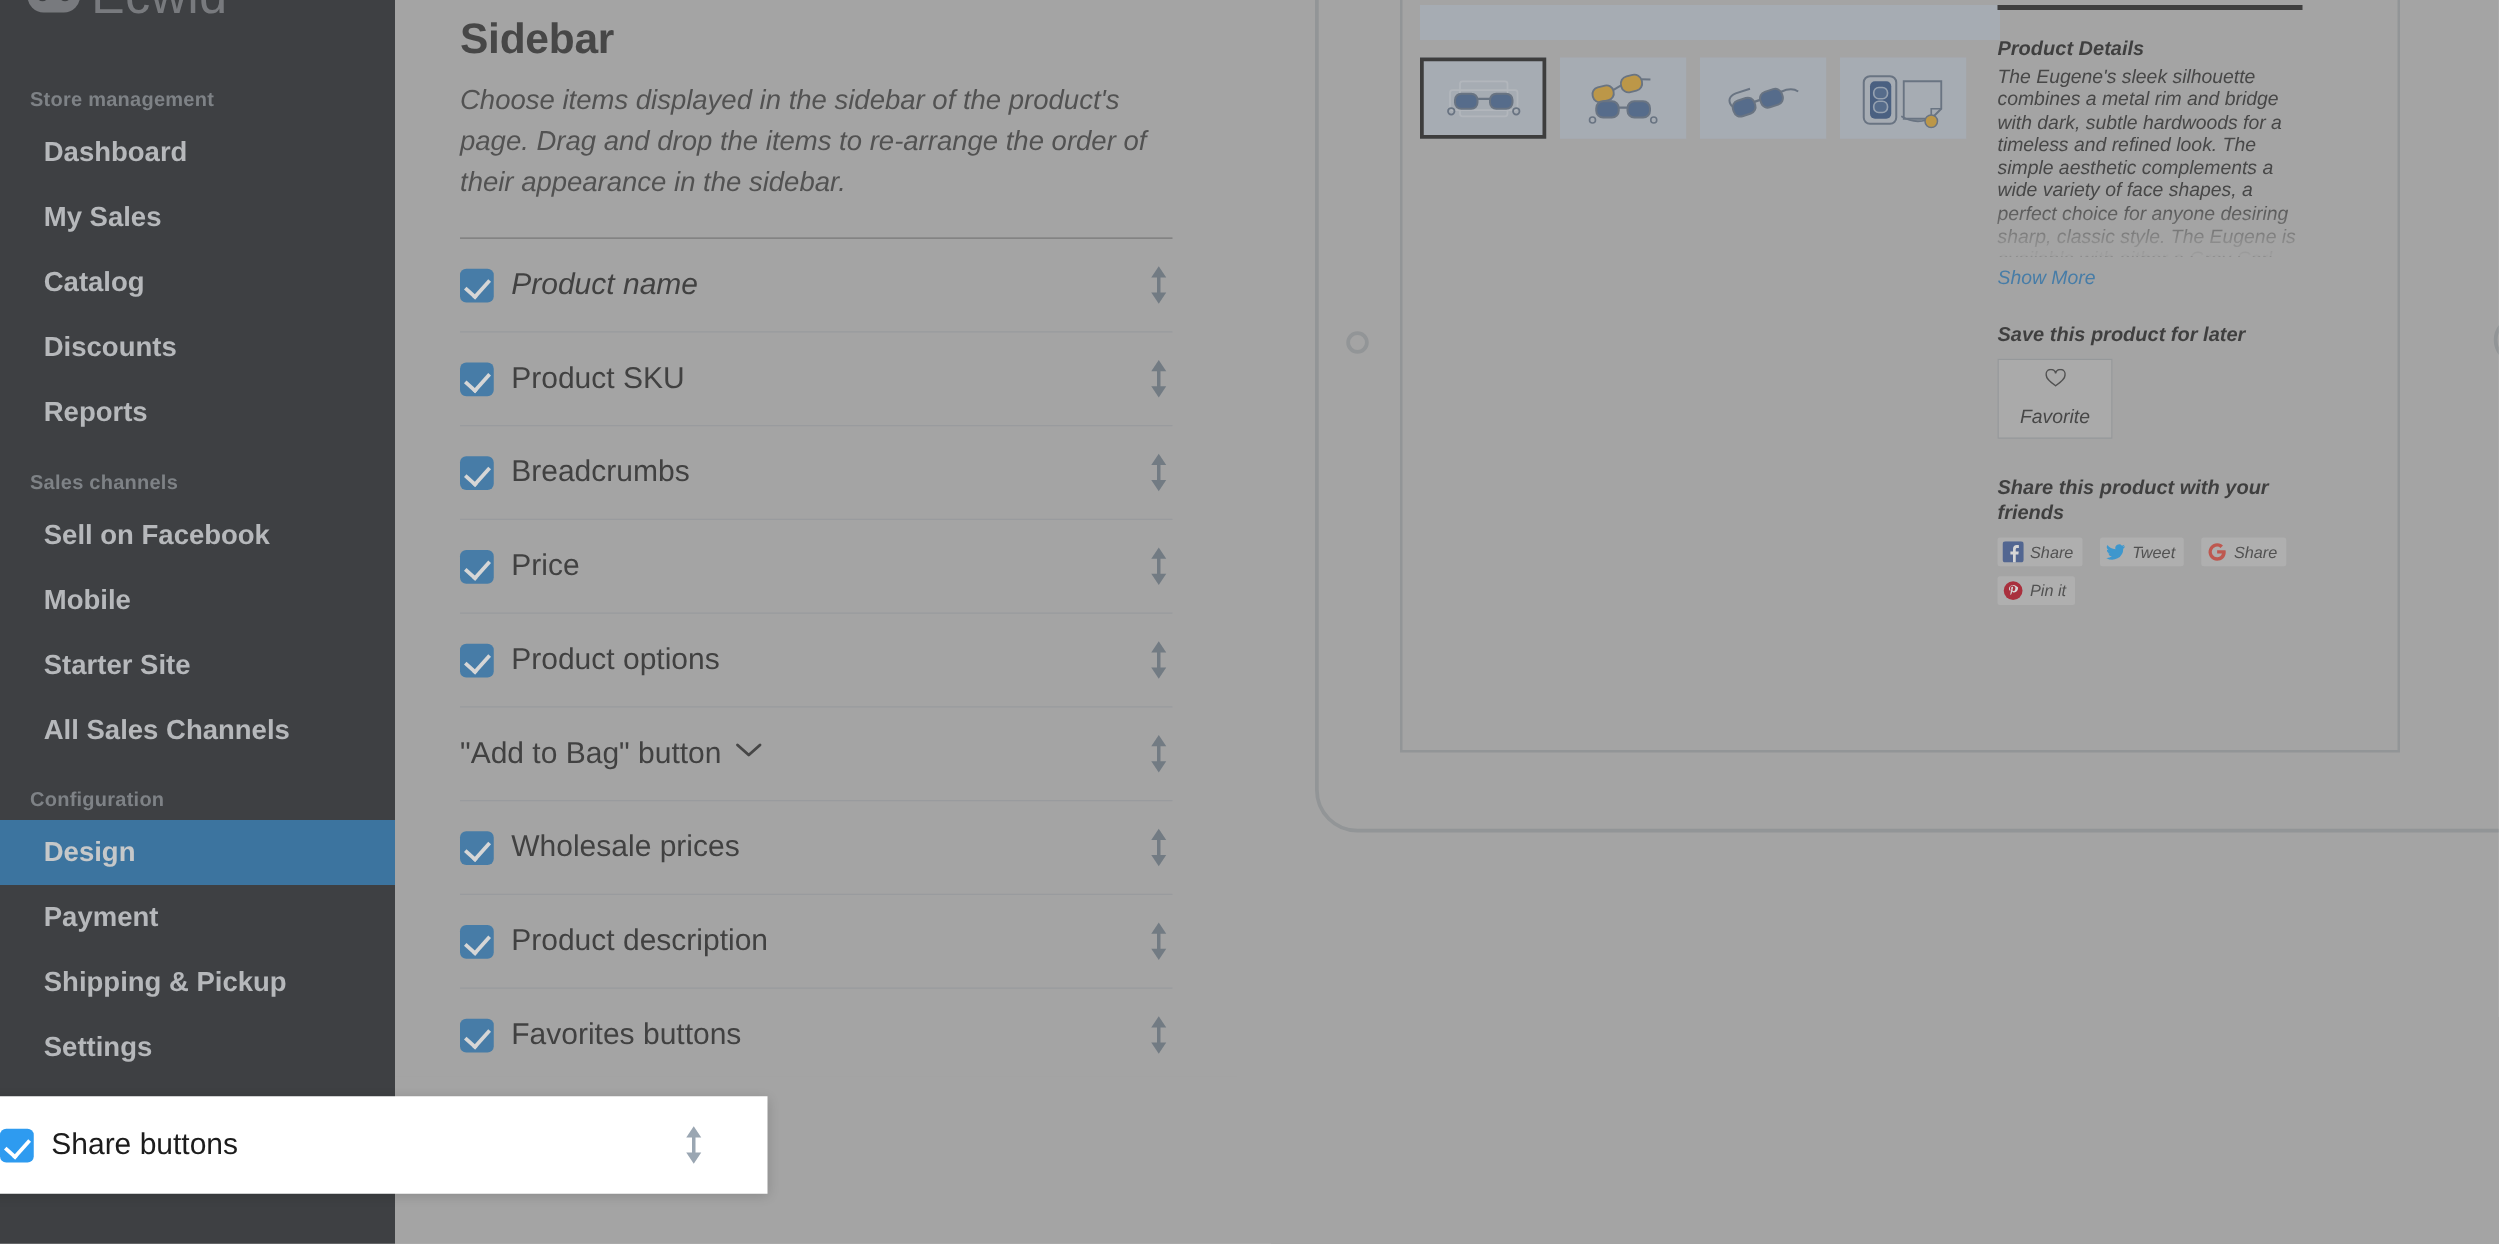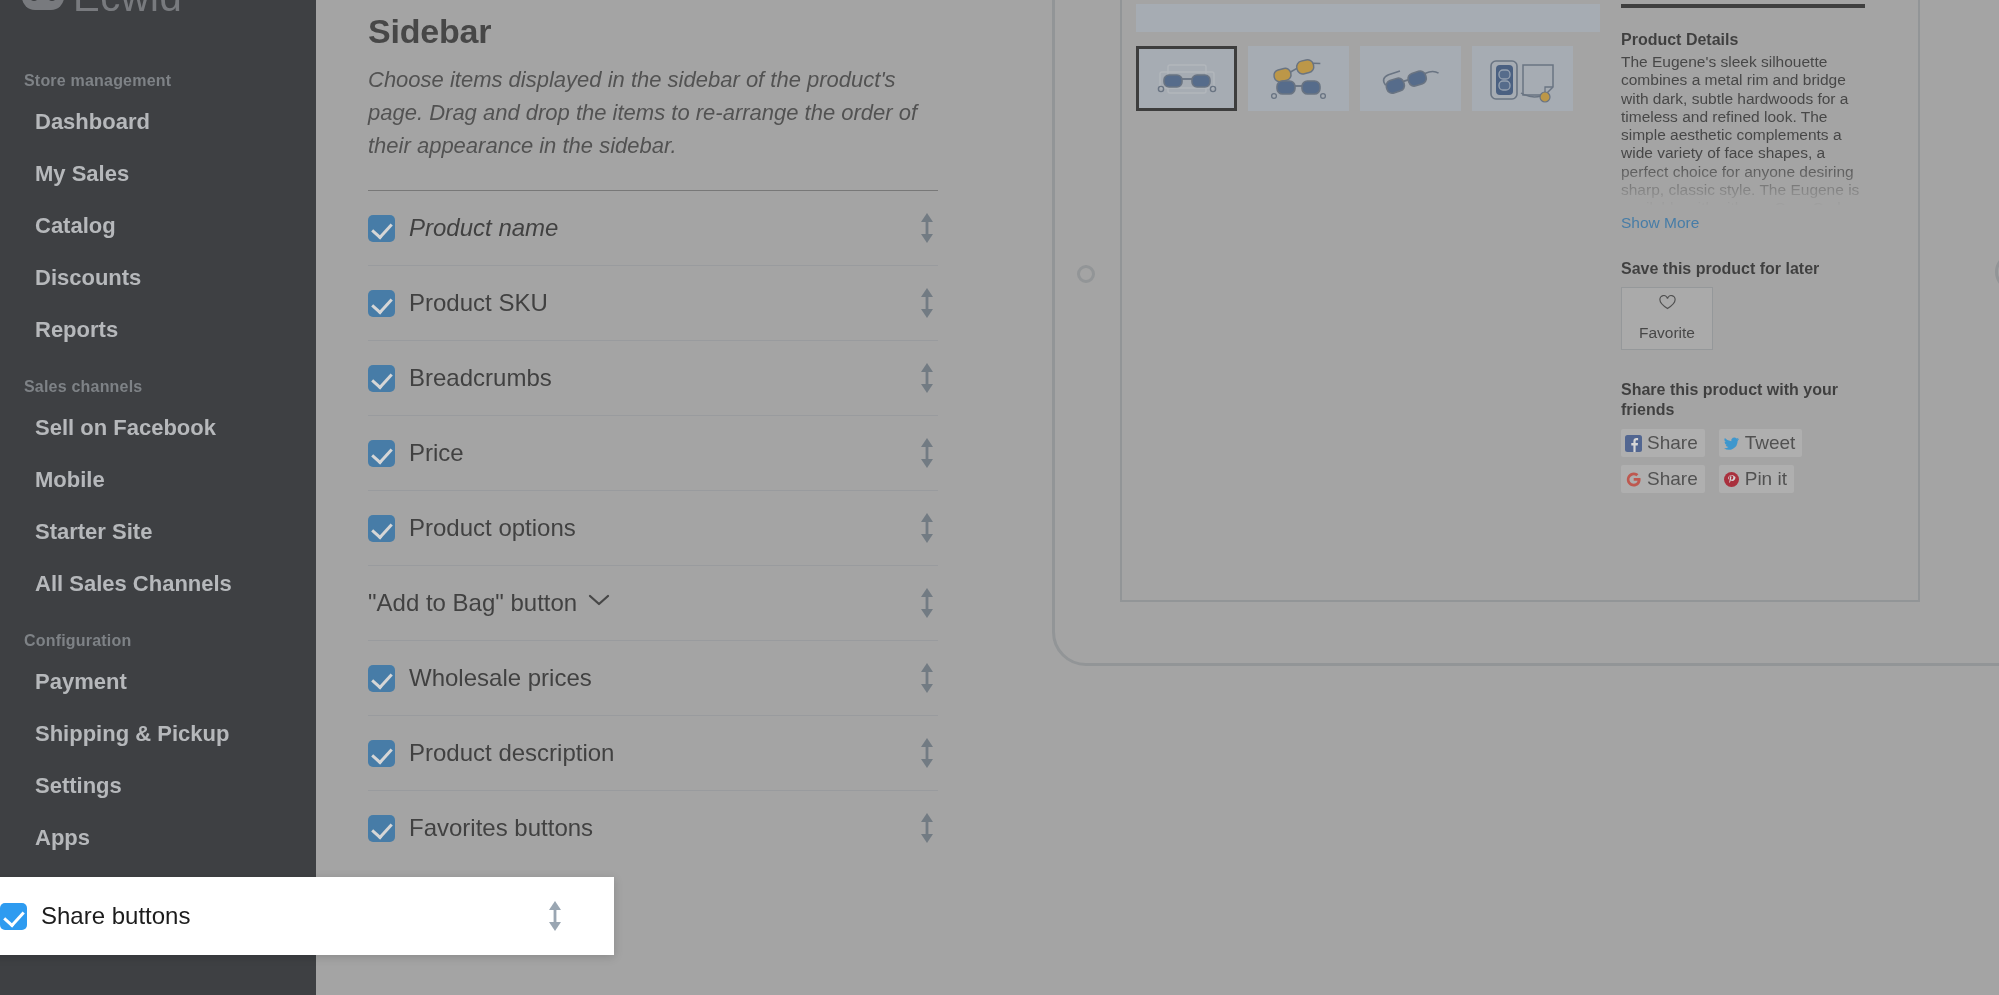--- a/index.html
+++ b/index.html
@@ -137,21 +137,21 @@
   #thumbs { display:flex; gap:11px; margin-top:14px; }
   .thumb {
     width:101px; height:65px; background:#b8c0cb;
     position:relative; overflow:hidden; cursor:pointer;
     display:flex; align-items:center; justify-content:center;
   }
   .thumb.selected { outline:3px solid #1b1b1b; outline-offset:-3px; }
   .thumb svg { display:block; }
 
   #details {
-    position:absolute; left:499px; top:14px; width:244px;
+    position:absolute; left:476px; top:14px; width:244px;font-style:italic;
   }
   #details-rule { height:4px; background:#1f1f1f; width:100%; }
   #details-title {
     margin-top:23px; font-size:16px; font-weight:700; color:#1f1f1f;
   }
   #details-body {
     margin-top:4px; font-size:15.5px; line-height:18.3px; color:#2a2a2a;
     position:relative; max-height:152px; overflow:hidden;
   }
   #details-body::after {
@@ -173,21 +173,21 @@
     margin-top:30px; font-size:16px; font-weight:700; color:#1f1f1f;
     line-height:20px;
   }
   #share-row {
     margin-top:9px; display:flex; flex-wrap:wrap; gap:8px 14px;
     max-width:244px;
   }
   .share-btn {
     display:inline-flex; align-items:center; gap:5px;
     background:rgba(255,255,255,.22); padding:3px 7px 3px 4px;
-    font-size:19px; color:#3a3a3a; cursor:pointer; border-radius:2px;
+    font-size:13px; color:#3a3a3a; cursor:pointer; border-radius:2px;
   }
   .share-ic { width:17px; height:17px; flex:0 0 auto; }
 
   
   #dim {
     position:absolute; inset:0;
     background:rgba(130,130,130,.33);
     pointer-events:none; z-index:30;
   }
 </style>
@@ -220,20 +220,21 @@
       <div class="nav-item">Sell on Facebook</div>
       <div class="nav-item">Mobile</div>
       <div class="nav-item">Starter Site</div>
       <div class="nav-item">All Sales Channels</div>
     </div>
 
     <div class="nav-spacer-sm"></div>
 
     <div class="nav-group">
       <div class="nav-group-label">Configuration</div>
+      <div class="nav-item active">Design</div>
       <div class="nav-item">Payment</div>
       <div class="nav-item">Shipping &amp; Pickup</div>
       <div class="nav-item">Settings</div>
       <div class="nav-item">Apps</div>
       <div class="nav-item">My Profile</div>
     </div>
   </nav>
 
   <section id="main">
     <h1 id="panel-title">Sidebar</h1>

